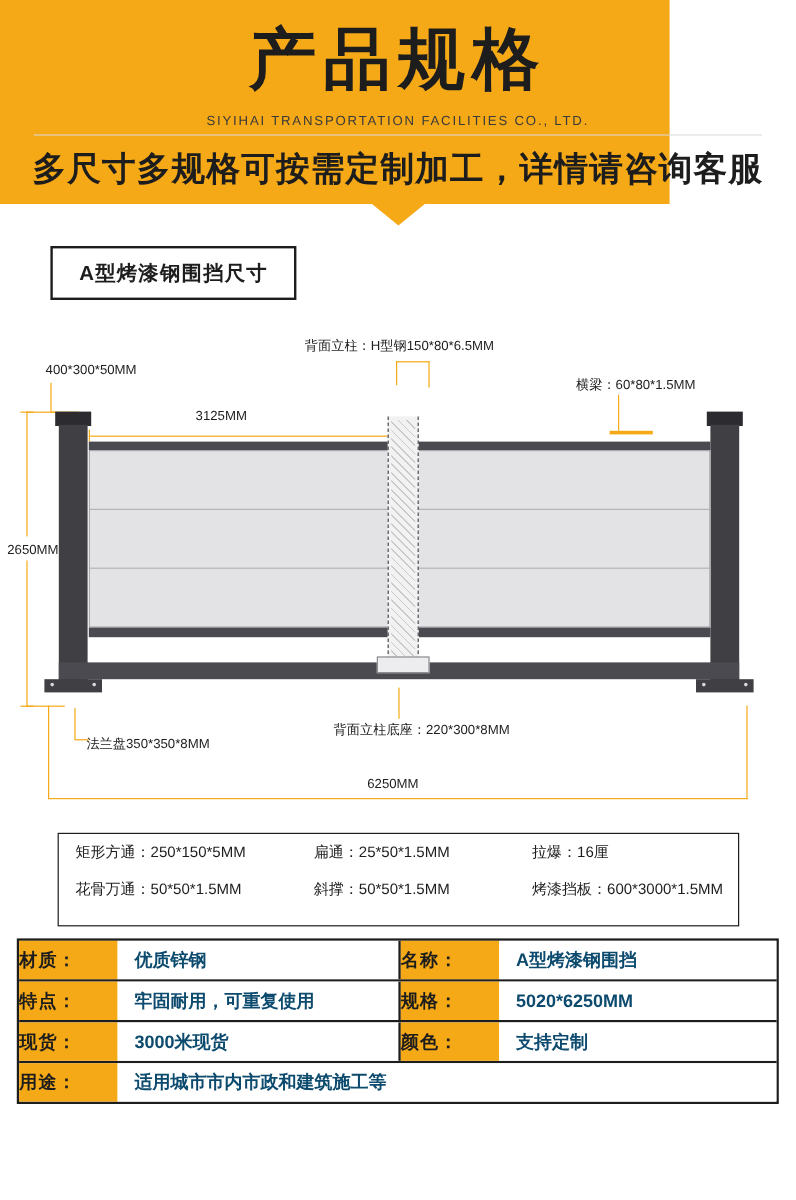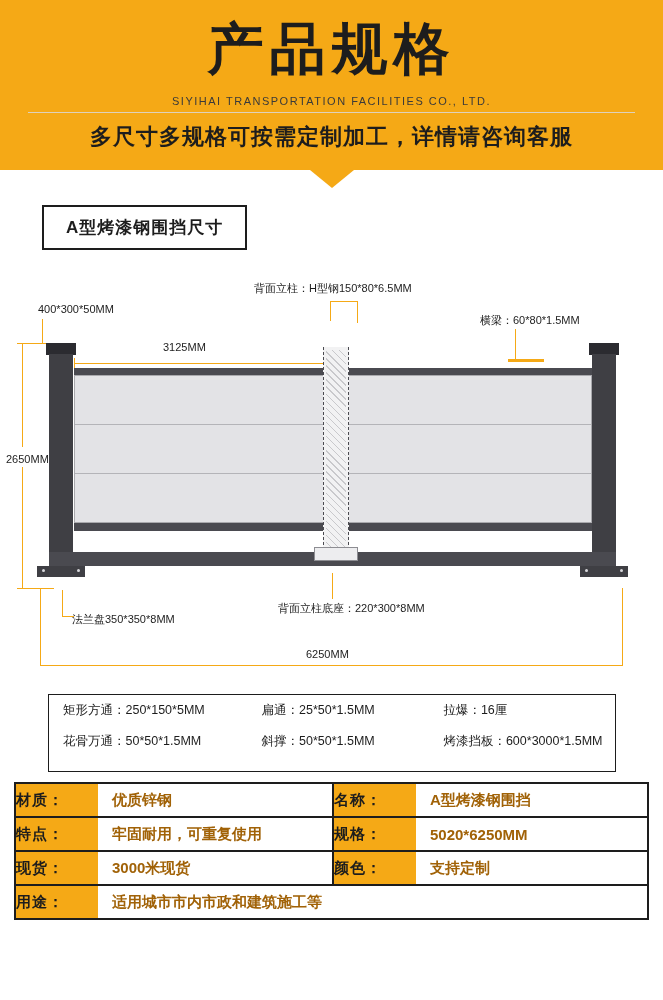--- a/index.html
+++ b/index.html
@@ -15,21 +15,21 @@
     width: 663px;
     height: 1000px;
     overflow: hidden;
     background: #ffffff;
   }
 
   
   .header {
     position: absolute;
     left: 0; top: 0;
-    width: 663px;
+    width: 558px;
     height: 170px;
     background: #f5a916;
   }
   .header-title {
     position: absolute;
     left: 0; top: 12px;
     width: 663px;
     text-align: center;
     font-size: 56px;
     font-weight: bold;
@@ -52,21 +52,21 @@
     width: 607px;
     height: 1px;
     background: #d9d9d9;
     opacity: .85;
   }
   .header-sub-cn {
     position: absolute;
     left: 0; top: 122px;
     width: 663px;
     text-align: center;
-    font-size: 22px;
+    font-size: 28px;
     font-weight: bold;
     color: #1d1d1d;
     letter-spacing: 1px;
   }
   .header-notch {
     position: absolute;
     left: 50%;
     top: 170px;
     transform: translateX(-50%);
     width: 0; height: 0;
@@ -210,21 +210,21 @@
     color: #1d1d1d;
     font-size: 15px;
     font-weight: bold;
     display: flex;
     align-items: center;
     box-sizing: border-box;
     letter-spacing: 1px;
   }
   .tval {
     background: #ffffff;
-    color: #a16207;
+    color: #0c4a6e;
     font-size: 15px;
     font-weight: bold;
     display: flex;
     align-items: center;
     padding-left: 14px;
     box-sizing: border-box;
     flex: 1;
   }
   .tkey.k1 { width: 82px; }
   .tval.v1 { width: 236px; flex: none; border-right: 2px solid #1d1d1d; }

